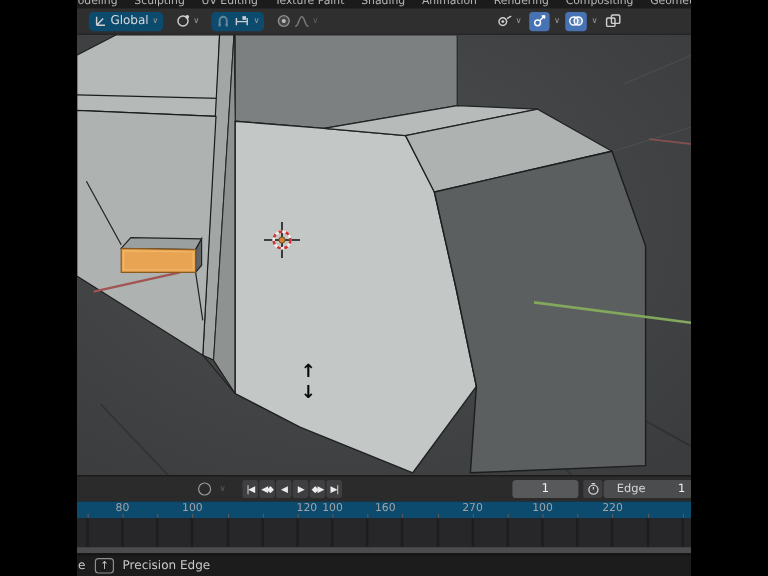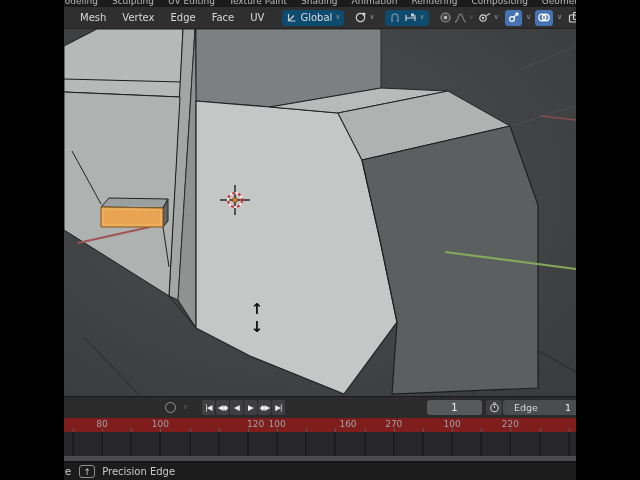--- a/index.html
+++ b/index.html
@@ -40,21 +40,21 @@
     font-size:7.5px;display:flex;align-items:center;justify-content:center;letter-spacing:-1px;}
   #frame-field{position:absolute;left:363px;top:3px;width:55px;height:15px;background:#58595a;border-radius:3px;
     color:#f2f2f2;font-size:10px;display:flex;align-items:center;justify-content:center;}
   #clock-btn{position:absolute;left:422px;top:3px;width:16px;height:15px;background:#3f3f41;border-radius:2px;
     display:flex;align-items:center;justify-content:center;}
   #start-field{position:absolute;left:439px;top:3px;width:73px;height:15px;background:#4a4c4d;border-radius:3px 0 0 3px;
     color:#d6d6d6;font-size:9.5px;display:flex;align-items:center;}
   #start-field .lbl{margin-left:11px;}
   #start-field .val{margin-left:auto;margin-right:5px;color:#f0f0f0;}
 
-  #ruler{position:absolute;left:0;top:418px;width:512px;height:14px;background:#7f1d1d;}
+  #ruler{position:absolute;left:0;top:418px;width:512px;height:14px;background:#0c4a6e;}
   .ruler-num{position:absolute;top:1px;transform:translateX(-50%);font-size:9px;color:#a2a2a2;}
   .ruler-tick{position:absolute;bottom:0;width:1px;height:4px;background:#55555a;}
   #tracks{position:absolute;left:0;top:432px;width:512px;height:24px;background:#27272a;}
   .grid-v{position:absolute;top:0;width:2px;height:24px;background:#1d1d1f;}
   #tl-scroll{position:absolute;left:0;top:456px;width:512px;height:5px;background:#4c4c4f;}
   #tl-gap{position:absolute;left:0;top:461px;width:512px;height:2px;background:#151515;}
 
   
   #statusbar{position:absolute;left:0;top:463px;width:512px;height:17px;background:#1c1c1d;
     display:flex;align-items:center;color:#c9c9c9;font-size:10px;}
@@ -78,28 +78,20 @@
           <span class="tab">Texture Paint</span>
           <span class="tab">Shading</span>
           <span class="tab">Animation</span>
           <span class="tab">Rendering</span>
           <span class="tab">Compositing</span>
           <span class="tab">Geometry Nodes</span>
         </div>
     </div>
 
     <div id="vheader">
-      <div class="menus">
-
-      <span class="menu">Mesh</span>
-          <span class="menu">Vertex</span>
-          <span class="menu">Edge</span>
-          <span class="menu">Face</span>
-          <span class="menu">UV</span>
-        </div>
 
       <div class="pill" style="margin-left:10px;">
         <svg class="ic" width="11" height="11" viewBox="0 0 11 11">
           <path d="M2.5 9 L2.5 2 M2.5 9 L9.5 9 M2.5 9 L8 3.5" stroke="#cfcfcf" stroke-width="1.2" fill="none"></path>
         </svg>
         <span>Global</span>
         <span class="chev">∨</span>
       </div>
 
       <div class="icon-btn" style="margin-left:8px;">
@@ -261,21 +253,21 @@
         <span class="val">1</span>
       </div>
     </div>
 
     <div id="ruler">
 
     <span class="ruler-num" style="left: 38px;">80</span>
         <span class="ruler-num" style="left: 96.35px;">100</span>
         <span class="ruler-num" style="left: 154.7px; margin-left: 37px;">120</span>
         <span class="ruler-num" style="left: 213.05px;">100</span>
-        <span class="ruler-num" style="left: 284px;">160</span>
+        <span class="ruler-num" style="left: 257px;">160</span>
         <span class="ruler-num" style="left: 329.75px;">270</span>
         <span class="ruler-num" style="left: 388.1px;">100</span>
         <span class="ruler-num" style="left: 446.45px;">220</span>
         <div class="ruler-tick" style="left: 8.825px;"></div>
         <div class="ruler-tick" style="left: 38px;"></div>
         <div class="ruler-tick" style="left: 67.175px;"></div>
         <div class="ruler-tick" style="left: 96.35px;"></div>
         <div class="ruler-tick" style="left: 125.525px;"></div>
         <div class="ruler-tick" style="left: 154.7px;"></div>
         <div class="ruler-tick" style="left: 183.875px;"></div>

